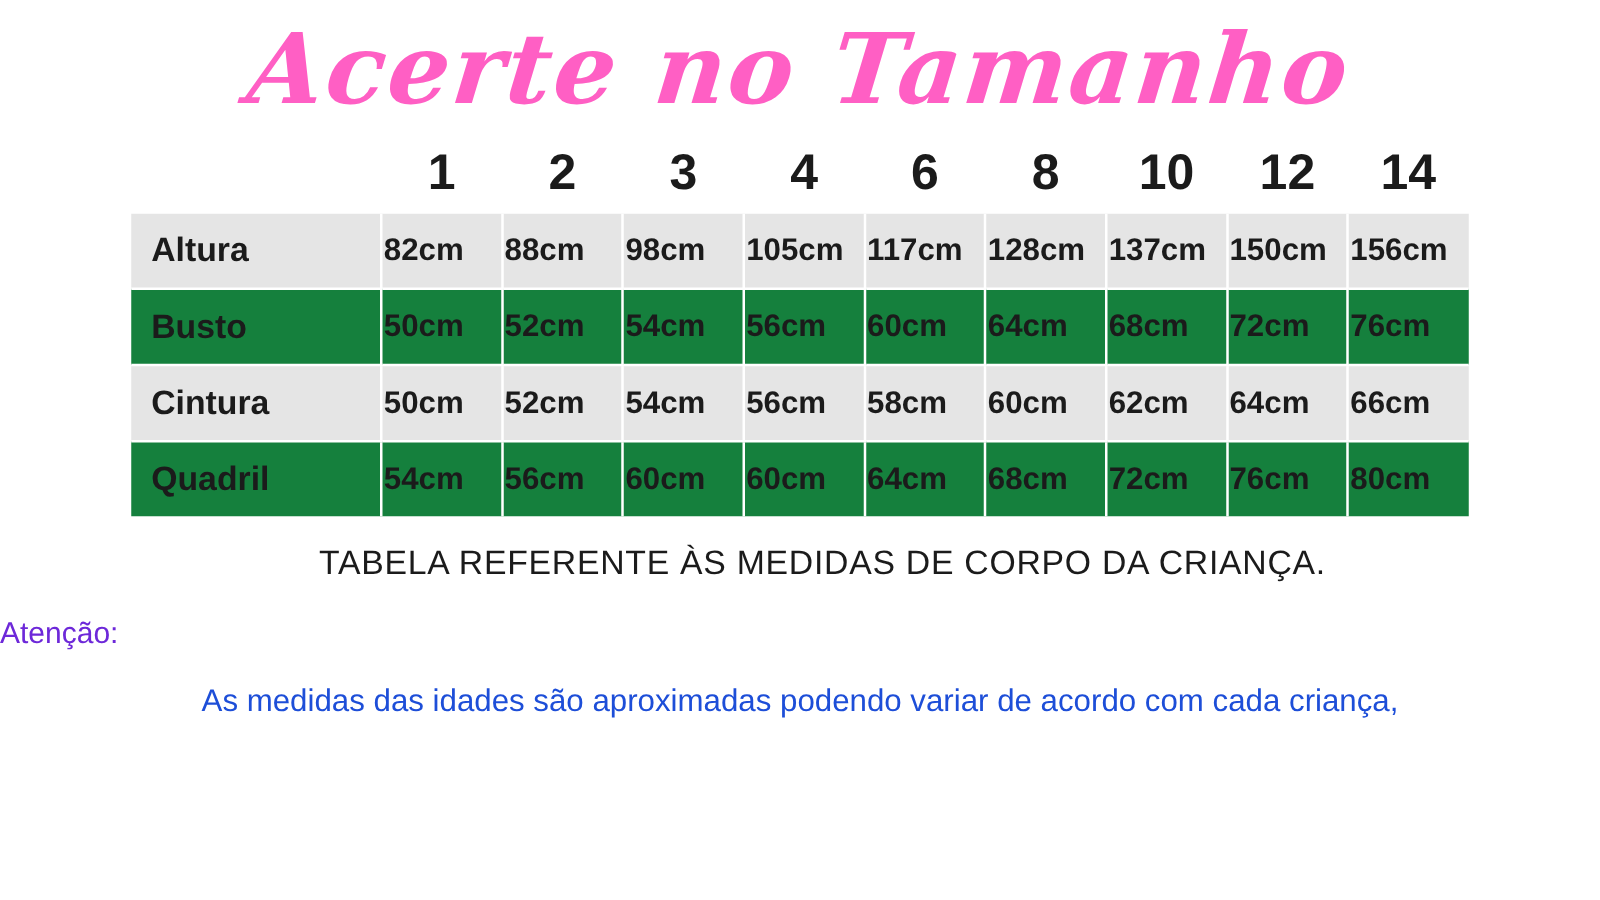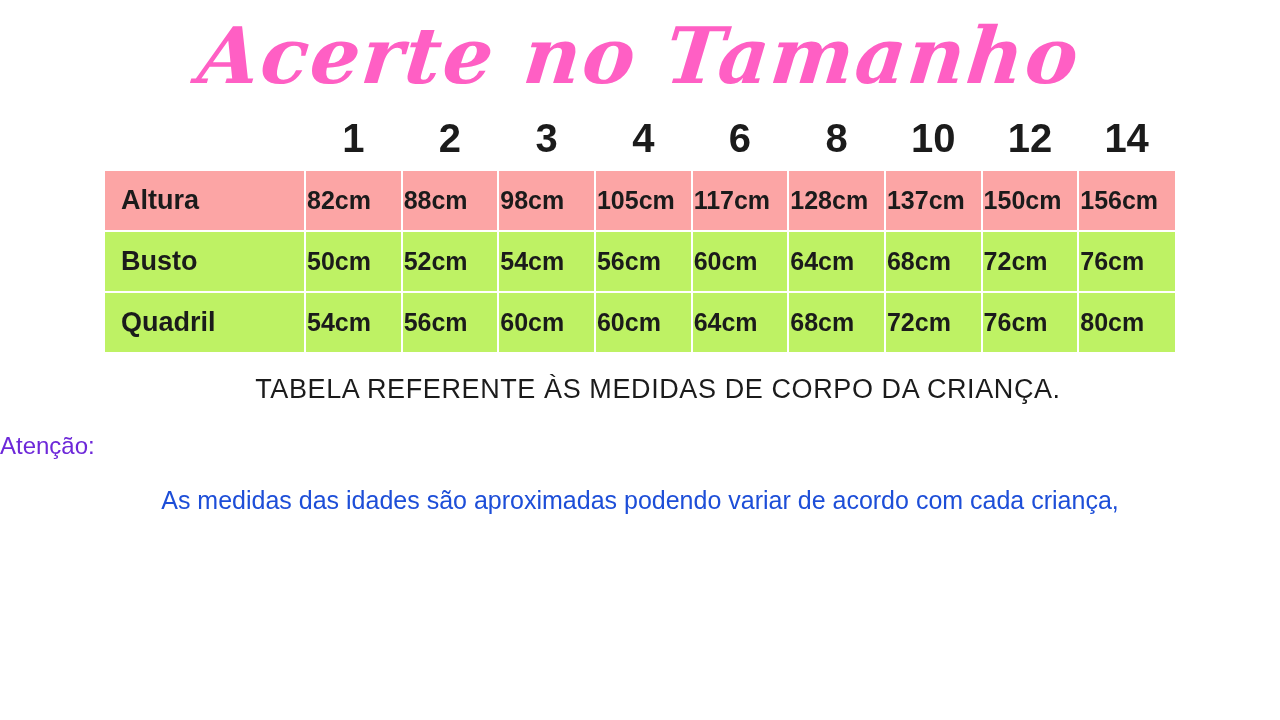--- a/index.html
+++ b/index.html
@@ -88,22 +88,22 @@
   table.size-table tbody td:last-child { border-right: none; }
   table.size-table tbody tr:last-child td { border-bottom: none; }
 
   table.size-table tbody td.row-label {
     text-align: left;
     padding-left: 16px;
     font-size: 27px;
     font-weight: bold;
   }
 
-  tr.band-a td { background: #fca5a5; }
-  tr.band-b td { background: #bef264; }
+  tr.band-a td { background: #e5e5e5; }
+  tr.band-b td { background: #15803d; }
 
   
   .footnote {
     text-align: center;
     margin-top: 22px;
     font-size: 27px;
     letter-spacing: 0.6px;
     color: #1b1b1b;
     font-weight: normal;
     padding-left: 36px;
@@ -179,20 +179,32 @@
           <td>52cm</td>
           <td>54cm</td>
           <td>56cm</td>
           <td>60cm</td>
           <td>64cm</td>
           <td>68cm</td>
           <td>72cm</td>
           <td>76cm</td>
         </tr>
 
+        <tr class="band-a">
+          <td class="row-label">Cintura</td>
+          <td>50cm</td>
+          <td>52cm</td>
+          <td>54cm</td>
+          <td>56cm</td>
+          <td>58cm</td>
+          <td>60cm</td>
+          <td>62cm</td>
+          <td>64cm</td>
+          <td>66cm</td>
+        </tr>
 
         <tr class="band-b">
           <td class="row-label">Quadril</td>
           <td>54cm</td>
           <td>56cm</td>
           <td>60cm</td>
           <td>60cm</td>
           <td>64cm</td>
           <td>68cm</td>
           <td>72cm</td>

